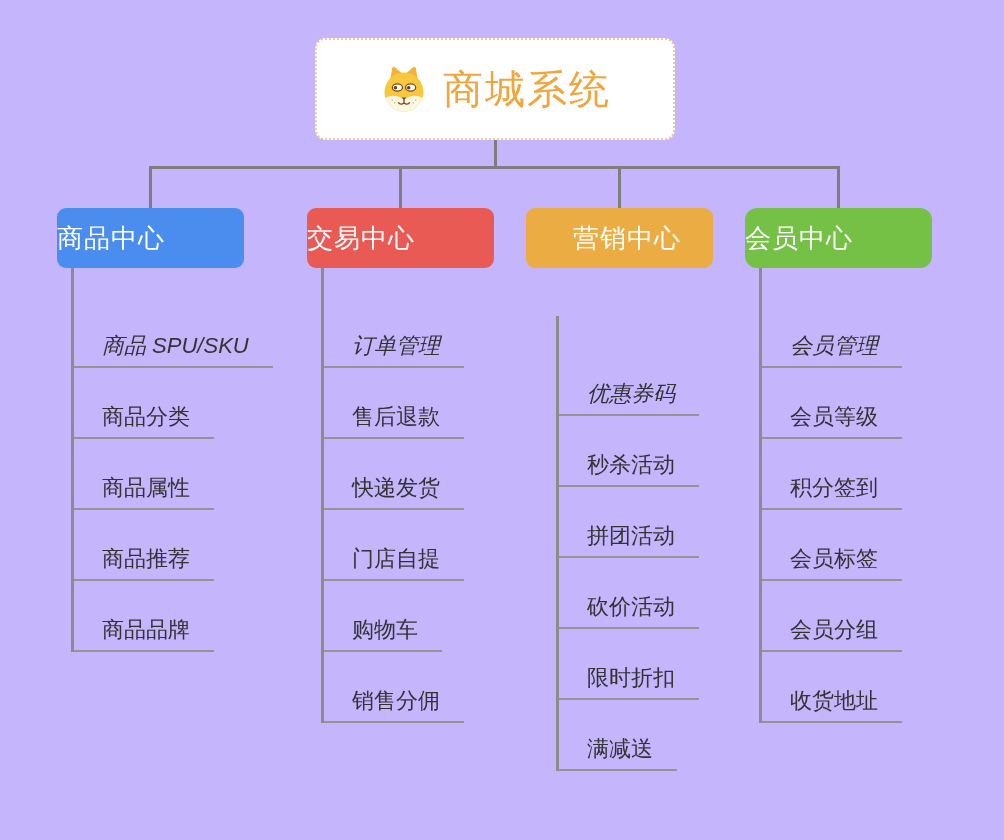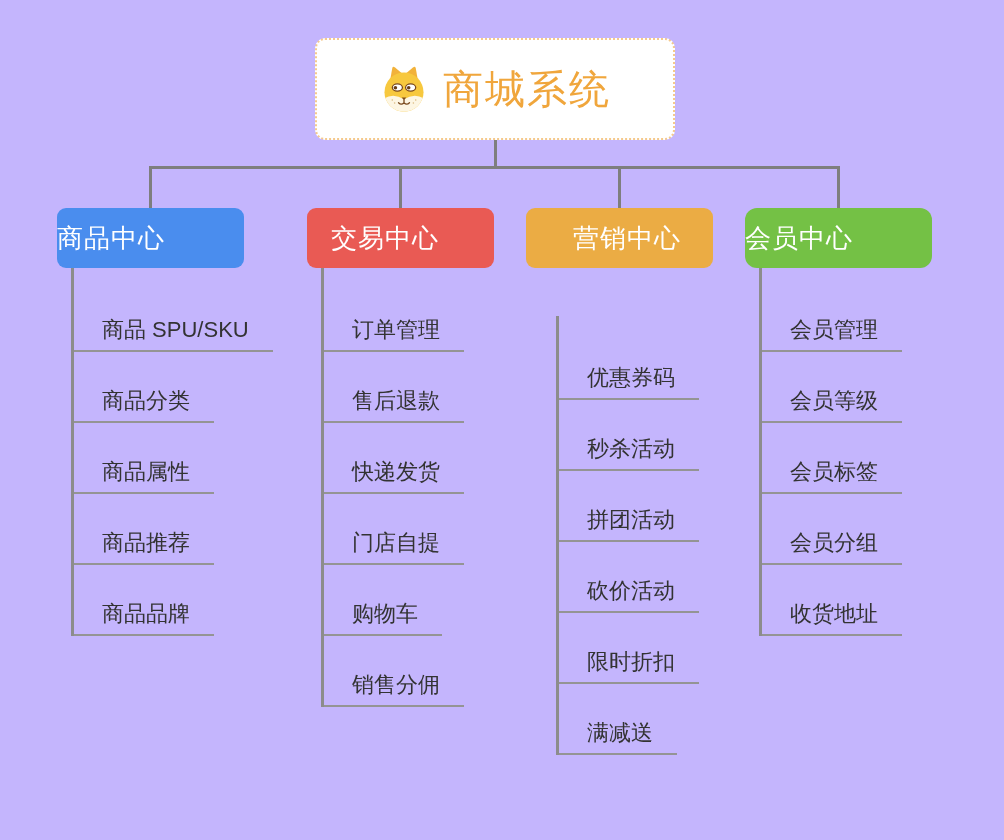--- a/index.html
+++ b/index.html
@@ -66,21 +66,21 @@
     height: 71px;
     width: max-content;
     display: flex;
     align-items: flex-end;
     padding: 0 24px 5px 28px;
     border-bottom: 2px solid #949494;
     font-size: 22px;
     color: #333333;
     white-space: nowrap;
   }
-  .sub-item:first-child { height: 84px; }
+  .sub-item:first-child { height: 100px; font-style: italic; }
 </style>
 </head>
 <body>
 
 <div class="canvas">
 
   <div class="root-node">
     <svg class="root-icon" viewBox="0 0 64 64" aria-hidden="true">
       <defs>
         <clipPath id="dogHeadClip">
@@ -127,21 +127,21 @@
     <div class="branch-col" style="left: 71px;">
           <div class="sub-item">商品 SPU/SKU</div>
           <div class="sub-item">商品分类</div>
           <div class="sub-item">商品属性</div>
           <div class="sub-item">商品推荐</div>
           <div class="sub-item">商品品牌</div>
         </div>
   </div>
 
   <div>
-    <div class="branch-box" style="left: 307px; background: rgb(233, 90, 84); padding-left: 24px;">
+    <div class="branch-box" style="left: 307px; background: rgb(233, 90, 84);">
       <span>交易中心</span>
     </div>
     <div class="branch-col" style="left: 321px;">
           <div class="sub-item">订单管理</div>
           <div class="sub-item">售后退款</div>
           <div class="sub-item">快递发货</div>
           <div class="sub-item">门店自提</div>
           <div class="sub-item">购物车</div>
           <div class="sub-item">销售分佣</div>
         </div>
@@ -161,19 +161,20 @@
         </div>
   </div>
 
   <div>
     <div class="branch-box" style="left: 745px; background: rgb(116, 193, 69); border-radius: 12px;">
       <span>会员中心</span>
     </div>
     <div class="branch-col" style="left: 759px;">
           <div class="sub-item">会员管理</div>
           <div class="sub-item">会员等级</div>
+          <div class="sub-item">积分签到</div>
           <div class="sub-item">会员标签</div>
           <div class="sub-item">会员分组</div>
           <div class="sub-item">收货地址</div>
         </div>
   </div>
 </div>
 </div>
 
 </body></html>

